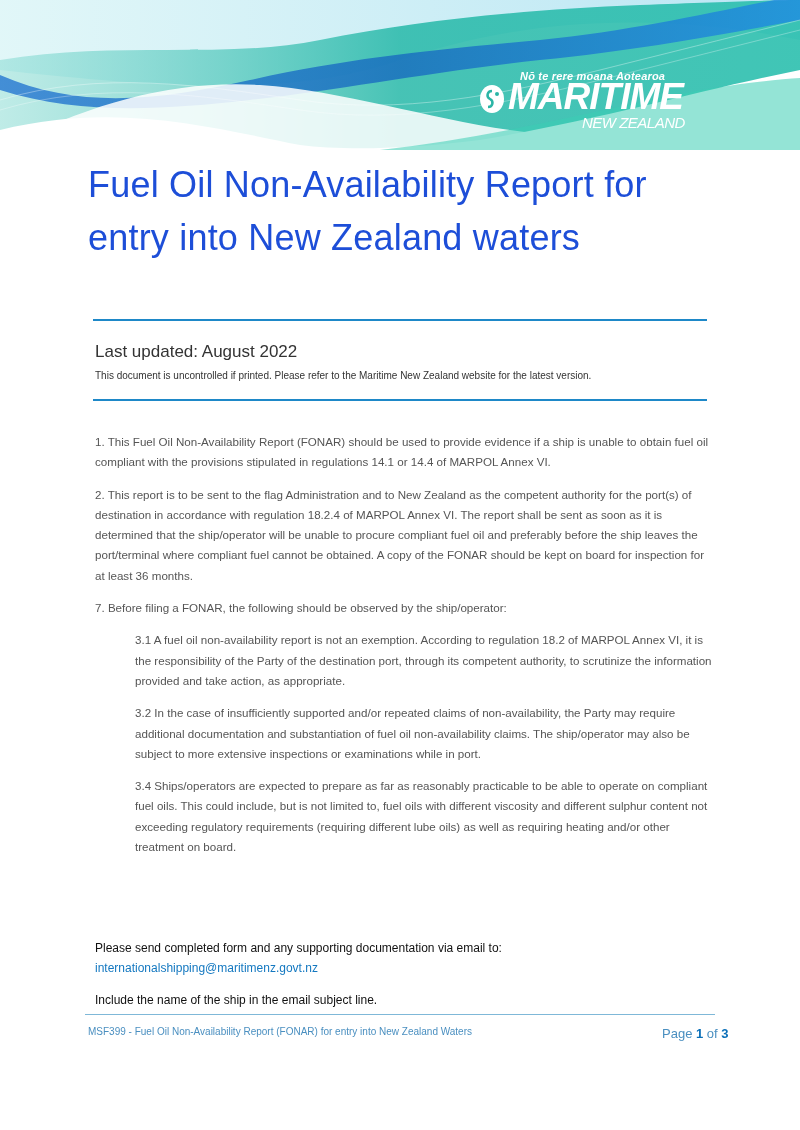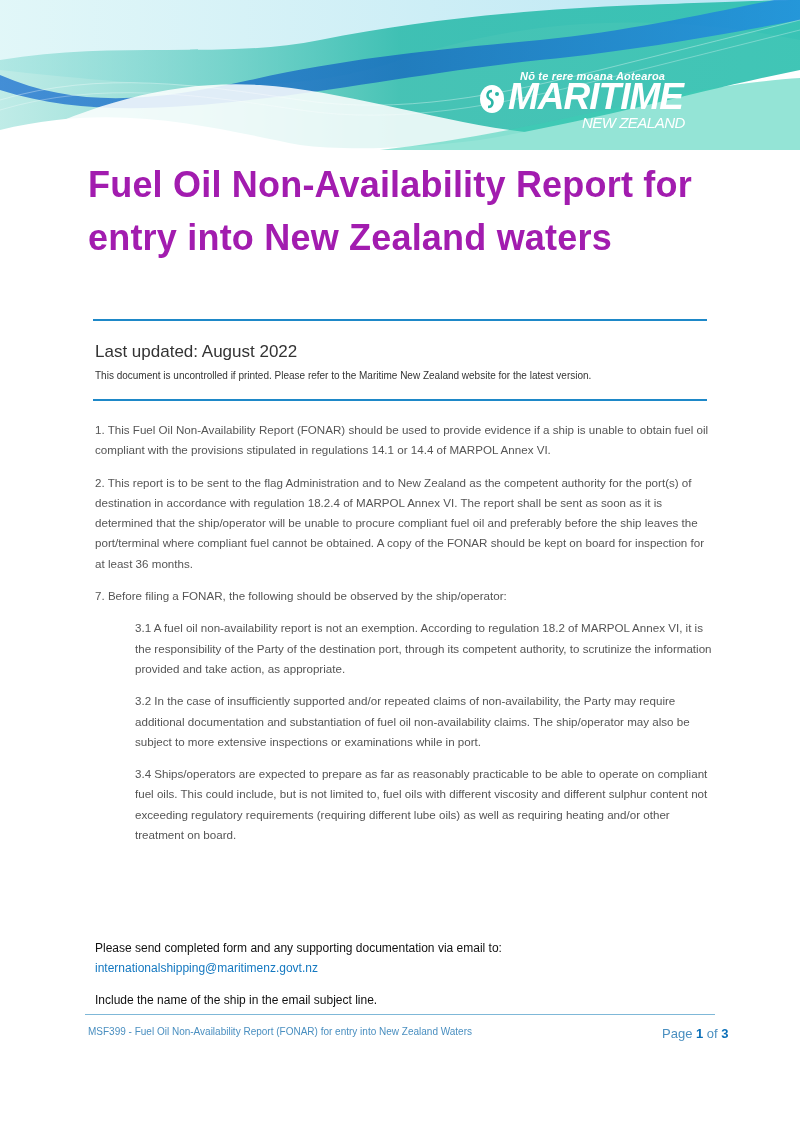--- a/index.html
+++ b/index.html
@@ -3,26 +3,26 @@
 <meta charset="utf-8">
 <style>
   html, body { margin:0; padding:0; }
   body { width:800px; height:1130px; background:#ffffff; position:relative; overflow:hidden; font-family:"Liberation Sans", sans-serif; }
   .banner { position:absolute; left:0; top:0; width:800px; height:150px; }
   .logo { position:absolute; left:478px; top:70px; width:230px; color:#fff; }
   .logo .tag { position:absolute; left:42px; top:0; font-size:11px; font-style:italic; font-weight:bold; letter-spacing:0.2px; white-space:nowrap; }
   .logo .emblem { position:absolute; left:0; top:13px; width:30px; height:32px; }
   .logo .word { position:absolute; left:30px; top:7px; font-size:37px; font-weight:bold; font-style:italic; letter-spacing:-1px; line-height:40px; white-space:nowrap; }
   .logo .sub { position:absolute; left:104px; top:44px; font-size:15px; font-style:italic; letter-spacing:-0.5px; white-space:nowrap; }
-  .title { position:absolute; left:88px; top:158px; width:640px; margin:0; color:#a21caf; font-size:36px; font-weight:bold; line-height:53px; letter-spacing:0.2px; }
+  .title { position:absolute; left:88px; top:158px; width:640px; margin:0; color:#1d4ed8; font-size:36px; font-weight:normal; line-height:53px; letter-spacing:0.2px; }
   .rule { position:absolute; left:93px; width:614px; height:2px; background:#1e88c8; }
   .updated { position:absolute; left:95px; top:342px; font-size:17px; color:#333; }
   .disclaimer { position:absolute; left:95px; top:370px; font-size:10px; color:#333; }
   .body { position:absolute; left:95px; top:420px; width:620px; color:#555; font-size:11.6px; line-height:20.3px; }
-  .body p { margin:0 0 12px 0; }
+  .body p { margin:12px 0 12px 0; }
   .body .sub { margin-left:40px; }
   .contact { position:absolute; left:95px; top:938px; width:620px; font-size:12px; color:#111; line-height:20px; }
   .contact .email { color:#1478c0; text-decoration:none; }
   .contact .note { margin-top:12px; }
   .footline { position:absolute; left:85px; top:1014px; width:630px; height:1px; background:#7fb8d8; }
   .footer-left { position:absolute; left:88px; top:1026px; font-size:10px; color:#4a8fc0; }
   .footer-right { position:absolute; left:662px; top:1026px; font-size:13px; color:#4a8fc0; }
   .footer-right b { color:#0a6fb8; }
 </style>
 </head>

